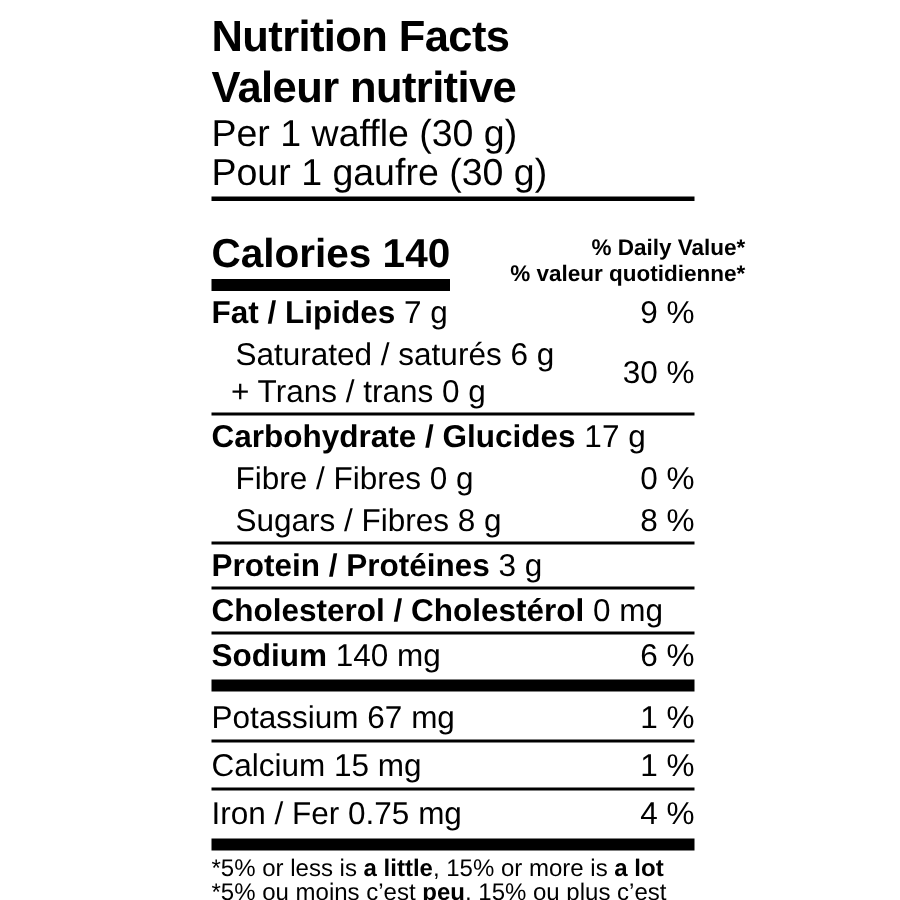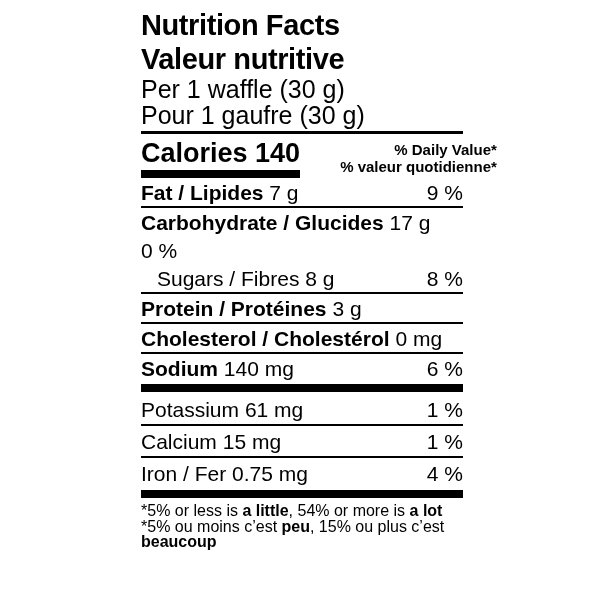--- a/index.html
+++ b/index.html
@@ -30,21 +30,21 @@
     line-height: 26px;
     white-space: nowrap;
   }
   .top-rule {
     border-top: 3px solid #000;
     margin-top: 3px;
   }
   .cal-block {
     display: flex;
     justify-content: space-between;
-    padding-top: 4px;
+    padding-top: 20px;
   }
   .cal-left { display: inline-block; }
   .cal-text {
     font-size: 27px;
     font-weight: bold;
     line-height: 30px;
     white-space: nowrap;
   }
   .cal-bar {
     height: 8px;
@@ -124,26 +124,34 @@
       <div>% Daily Value*</div>
       <div>% valeur quotidienne*</div>
     </div>
   </div>
 
   <div class="row">
     <span><span class="b">Fat / Lipides</span> <span>7 g</span></span>
     <span>9 %</span>
   </div>
 
+  <div class="group">
+    <span>
+      <span class="ind" style="display:block"><span>Saturated / saturés</span> <span>6 g</span></span>
+      <span class="ind2" style="display:block"><span>+ Trans / trans</span> <span>0 g</span></span>
+    </span>
+    <span>30 %</span>
+  </div>
 
   <div class="row sep">
     <span><span class="b">Carbohydrate / Glucides</span> <span>17 g</span></span>
   </div>
 
   <div class="row">
+    <span class="ind"><span>Fibre / Fibres</span> <span>0 g</span></span>
     <span>0 %</span>
   </div>
 
   <div class="row">
     <span class="ind"><span>Sugars / Fibres</span> <span>8 g</span></span>
     <span>8 %</span>
   </div>
 
   <div class="row sep">
     <span><span class="b">Protein / Protéines</span> <span>3 g</span></span>
@@ -154,34 +162,34 @@
   </div>
 
   <div class="row sep">
     <span><span class="b">Sodium</span> <span>140 mg</span></span>
     <span>6 %</span>
   </div>
 
   <div class="thickbar"></div>
 
   <div class="row pad">
-    <span><span>Potassium</span> <span>61 mg</span></span>
+    <span><span>Potassium</span> <span>67 mg</span></span>
     <span>1 %</span>
   </div>
 
   <div class="row pad sep">
     <span><span>Calcium</span> <span>15 mg</span></span>
     <span>1 %</span>
   </div>
 
   <div class="row pad sep">
     <span><span>Iron / Fer</span> <span>0.75 mg</span></span>
     <span>4 %</span>
   </div>
 
   <div class="thickbar"></div>
 
   <div class="footnotes">
-    <div class="fn"><span>*</span><span>5% or less is </span><span class="b">a little</span><span>, 54% or more is </span><span class="b">a lot</span></div>
+    <div class="fn"><span>*</span><span>5% or less is </span><span class="b">a little</span><span>, 15% or more is </span><span class="b">a lot</span></div>
     <div class="fn"><span>*</span><span>5% ou moins c’est </span><span class="b">peu</span><span>, 15% ou plus c’est</span><span class="hang">beaucoup</span></div>
   </div>
 
 </div>
 
 </body></html>

